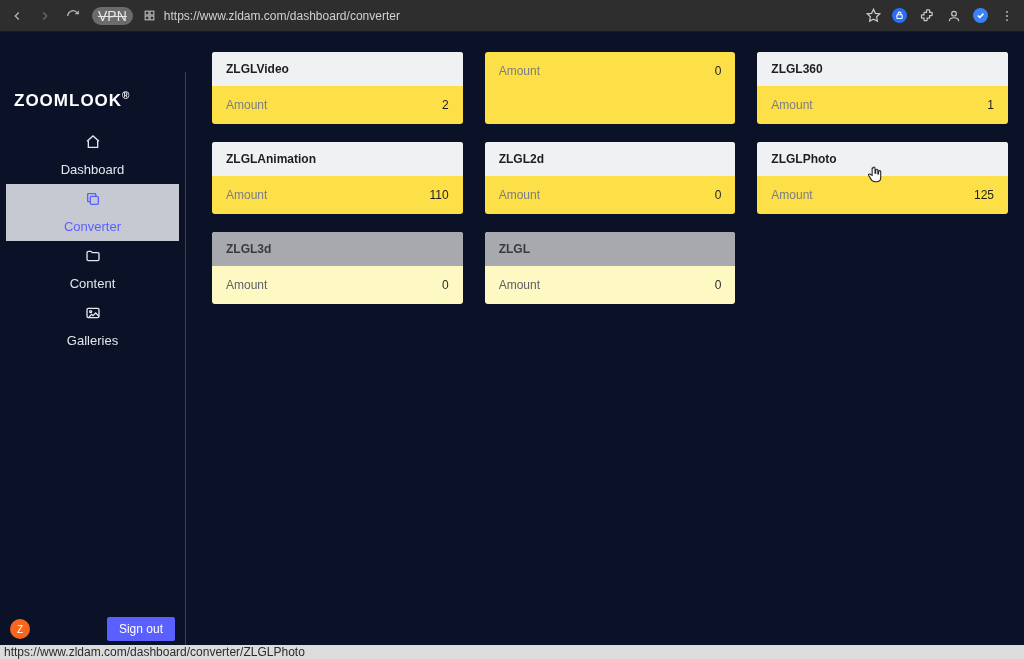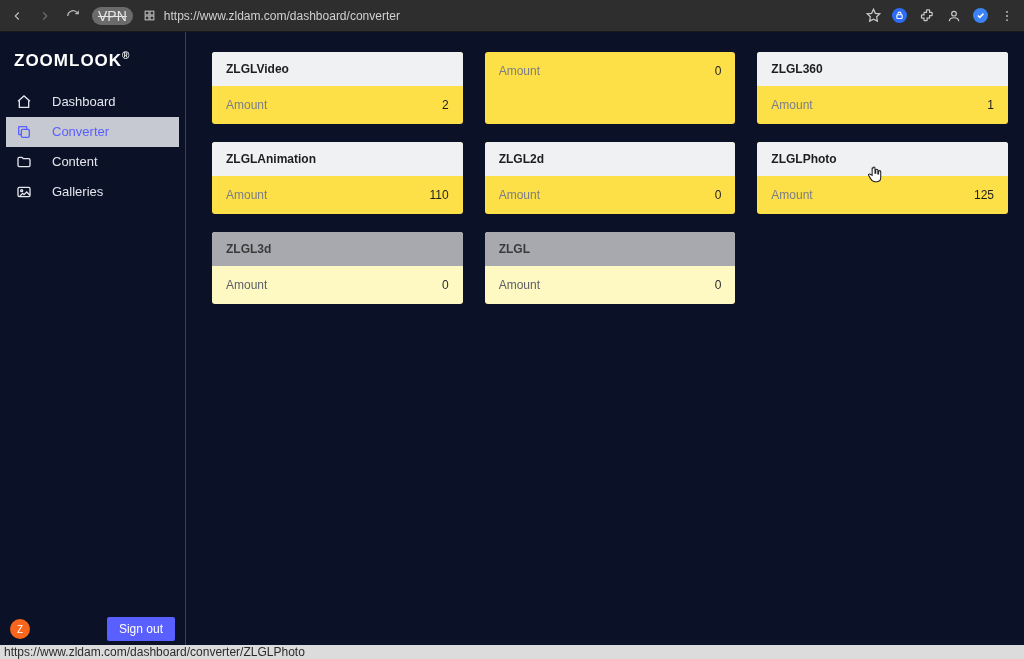--- a/index.html
+++ b/index.html
@@ -61,36 +61,38 @@
 
 
 .app { display:flex; height: calc(100% - 32px - 14px); }
 .sidebar {
   width: 186px;
   background: #0b1228;
   border-right: 1px solid #3a4055;
   display: flex;
   flex-direction: column;
   padding-top: 14px;
+  margin-top: 40px;
 }
 .logo {
   font-size: 17px;
   font-weight: 600;
   letter-spacing: 1px;
   padding: 4px 14px 16px 14px;
 }
 .logo sup { font-size: 10px; vertical-align: super; }
 .nav { display:flex; flex-direction:column; gap:0; padding: 0 6px; }
 .nav-item {
-  display:flex; align-items:center; gap:20px;
+  display:flex; align-items:center; gap:12px;
   padding: 7px 10px;
   font-size: 13px;
   color: #e4e6ec;
   cursor: pointer;
   border-radius: 0;
+  flex-direction: column;
 }
 .nav-item.active {
   background: #c6c9d2;
   color: #5a5fff;
 }
 .nav-icon { width:16px; height:16px; display:flex; align-items:center; justify-content:center; flex-shrink:0; }
 .sidebar-spacer { flex:1; }
 .sidebar-footer { padding: 0 10px 4px 10px; display:flex; align-items:center; justify-content:space-between; }
 .avatar-sm {
   width:20px; height:20px; border-radius:50%;

